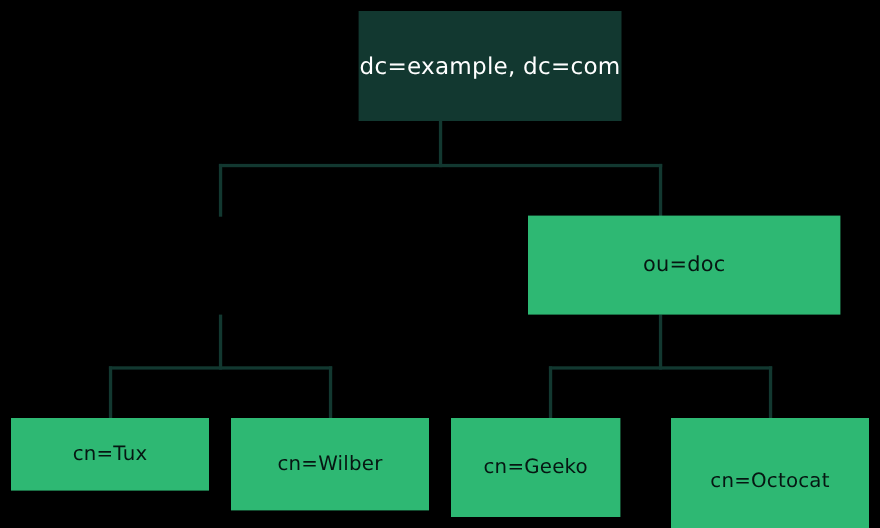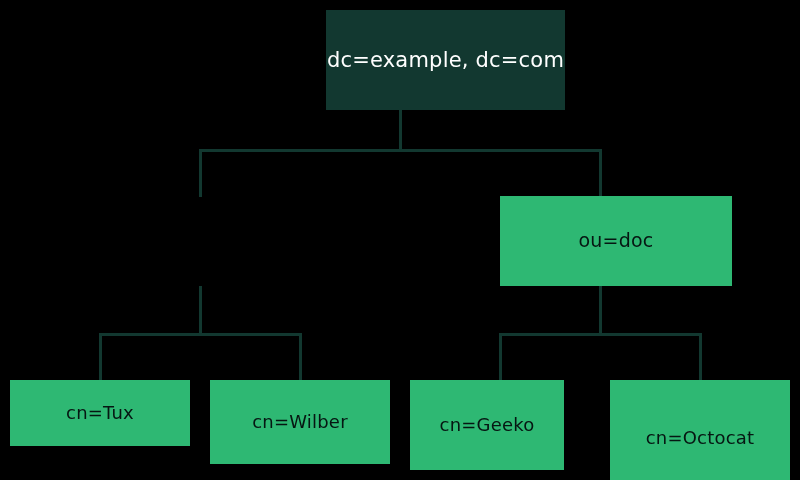--- a/index.html
+++ b/index.html
@@ -76,21 +76,21 @@
   <div class="link" style="left:599px; top:286px; width:3px; height:50px;"></div>
   <div class="link" style="left:499px; top:333px; width:203px; height:3px;"></div>
   <div class="link" style="left:499px; top:333px; width:3px; height:48px;"></div>
   <div class="link" style="left:699px; top:333px; width:3px; height:48px;"></div>
 
   <div class="node root" style="left:281px; top:10px; width:239px; height:100px;margin-left:45px;">
     <span class="node-label">dc=example, dc=com</span>
   </div>
 
 
-  <div class="node branch" style="left:500px; top:196px; width:232px; height:90px;">
+  <div class="node branch" style="left:480px; top:196px; width:284px; height:90px;">
     <span class="node-label">ou=doc</span>
   </div>
 
   <div class="node leaf" style="left:10px; top:380px; width:180px; height:66px;">
     <span class="node-label">cn=Tux</span>
   </div>
 
   <div class="node leaf" style="left:210px; top:380px; width:180px; height:84px;">
     <span class="node-label">cn=Wilber</span>
   </div>

